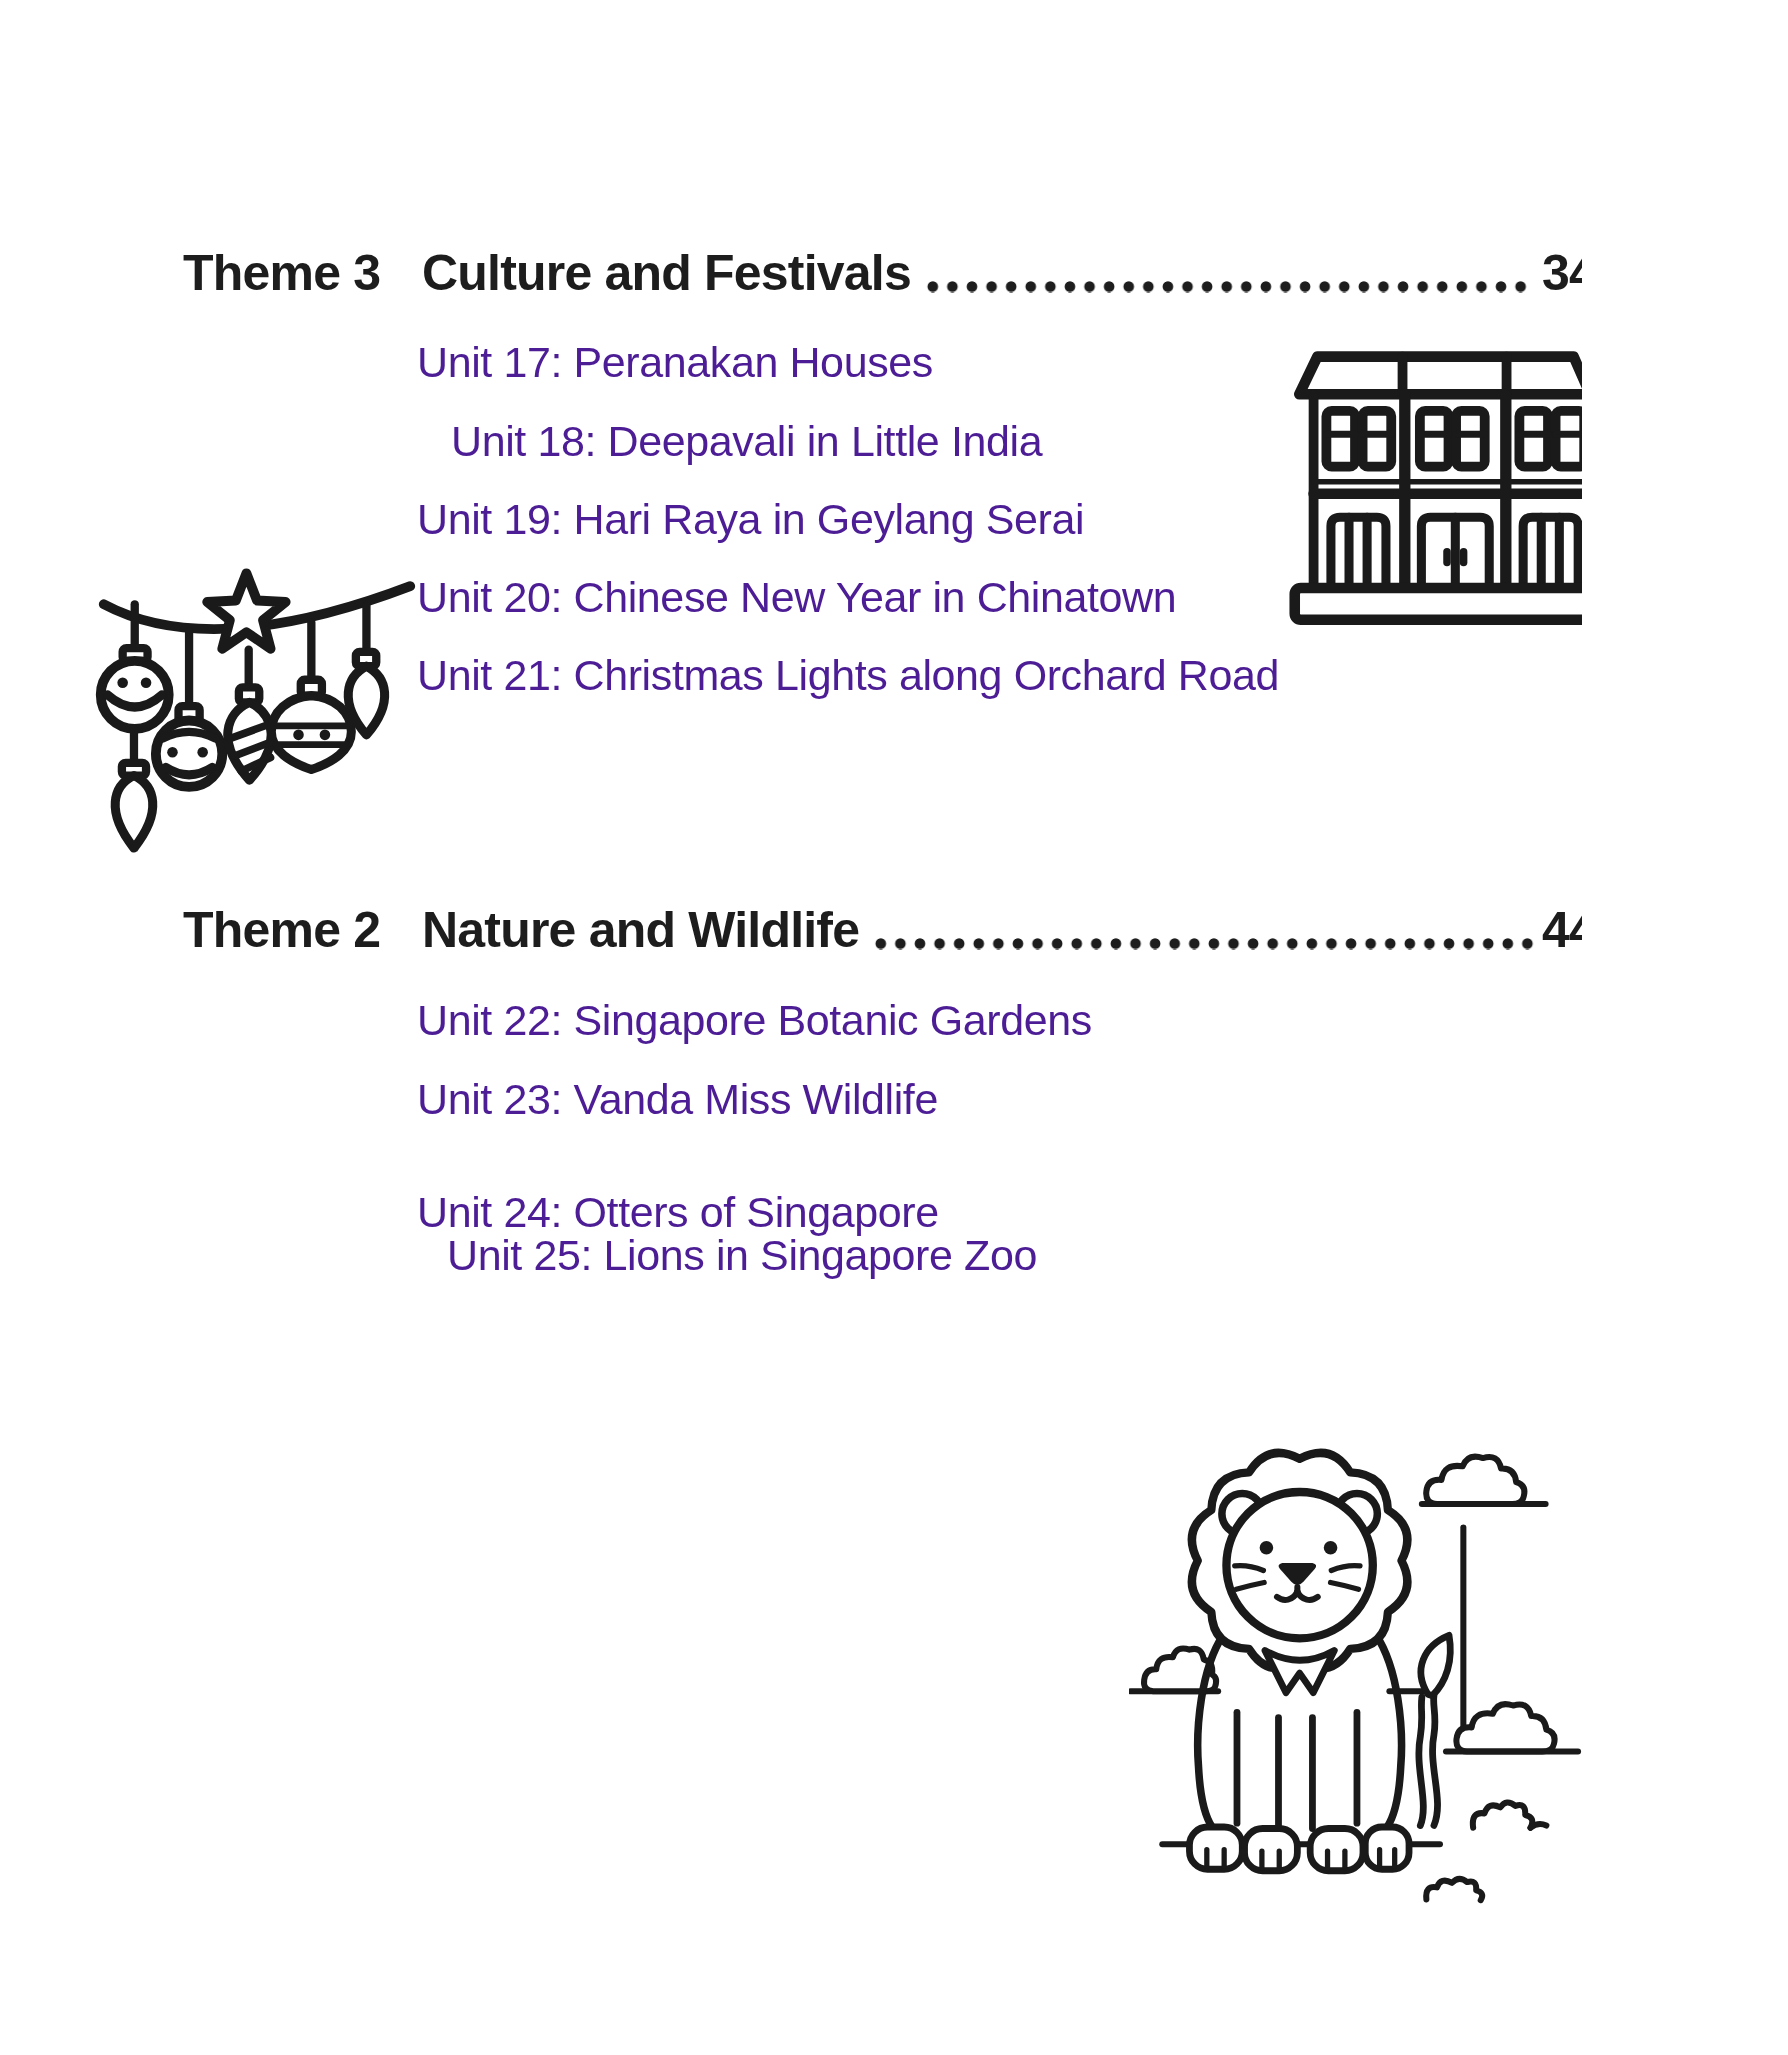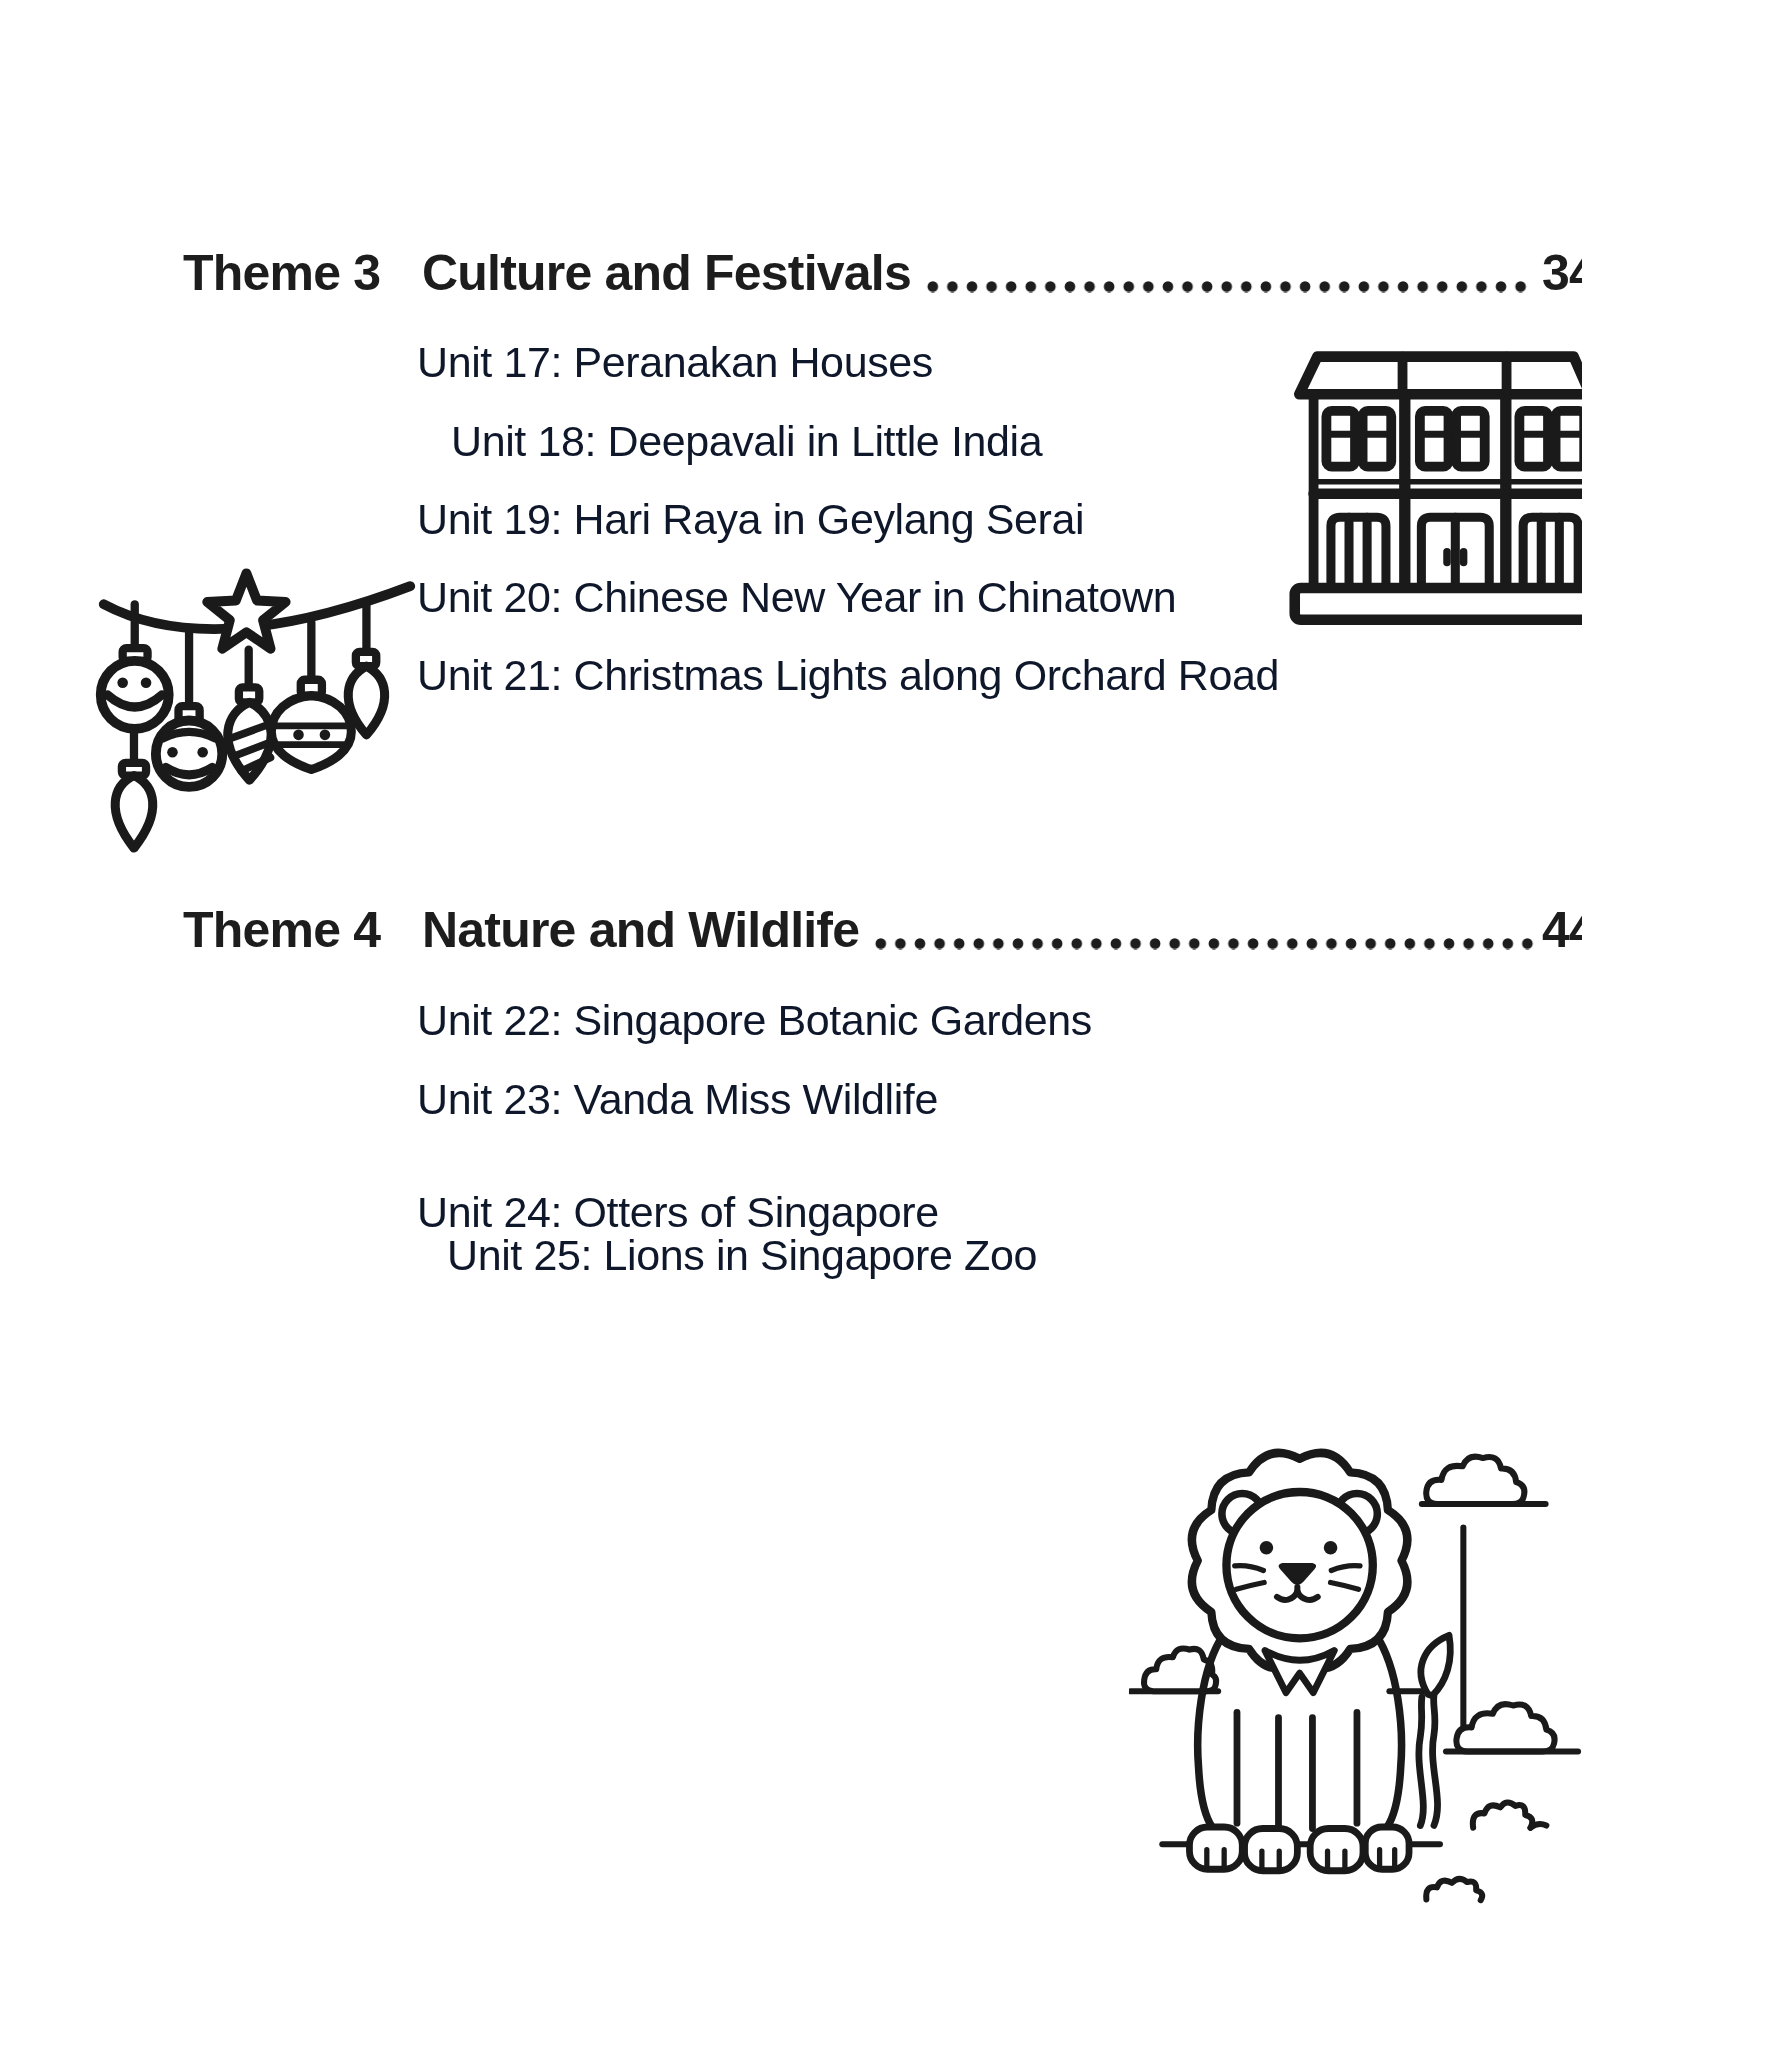--- a/index.html
+++ b/index.html
@@ -36,21 +36,21 @@
     background-size:19.6px 11.3px;
     background-position:left center;
     background-repeat:repeat-x;
   }
   .page-num{flex:none;}
   .unit{
     position:absolute;
     left:417px;
     font-size:43px;
     letter-spacing:-0.4px;
-    color:#0f172a;
+    color:#4c1d95;
     white-space:nowrap;
     line-height:1.1;
   }
   .art{position:absolute;}
   .art svg{display:block;width:100%;height:100%;}
 </style>
 </head>
 <body>
 
 <div class="page">
@@ -61,21 +61,21 @@
     <span class="leader"></span>
     <span class="page-num">34</span>
   </div>
   <div class="unit" style="top:339px;">Unit 17: Peranakan Houses</div>
   <div class="unit" style="top:418px;margin-left:34px;">Unit 18: Deepavali in Little India</div>
   <div class="unit" style="top:496px;">Unit 19: Hari Raya in Geylang Serai</div>
   <div class="unit" style="top:574px;">Unit 20: Chinese New Year in Chinatown</div>
   <div class="unit" style="top:652px;">Unit 21: Christmas Lights along Orchard Road</div>
 
   <div class="theme-row" style="top:902px;">
-    <span class="theme-label">Theme 4</span>
+    <span class="theme-label">Theme 2</span>
     <span class="theme-title">Nature and Wildlife</span>
     <span class="leader"></span>
     <span class="page-num">44</span>
   </div>
   <div class="unit" style="top:997px;">Unit 22: Singapore Botanic Gardens</div>
   <div class="unit" style="top:1076px;">Unit 23: Vanda Miss Wildlife</div>
   <div class="unit" style="top:1165px;margin-top:24px;">Unit 24: Otters of Singapore</div>
   <div class="unit" style="top:1232px;margin-left:30px;">Unit 25: Lions in Singapore Zoo</div>
 
   <div class="art" style="left:1278px;top:334px;width:332px;height:294px;">

